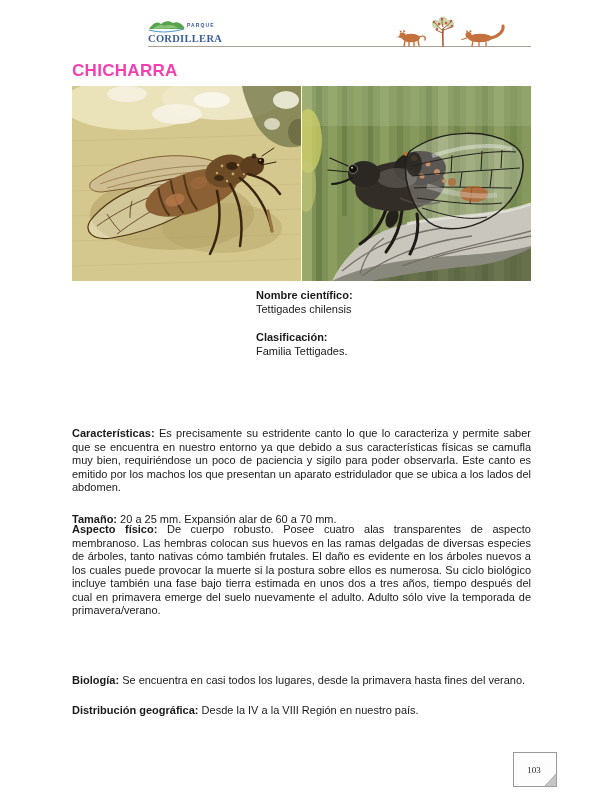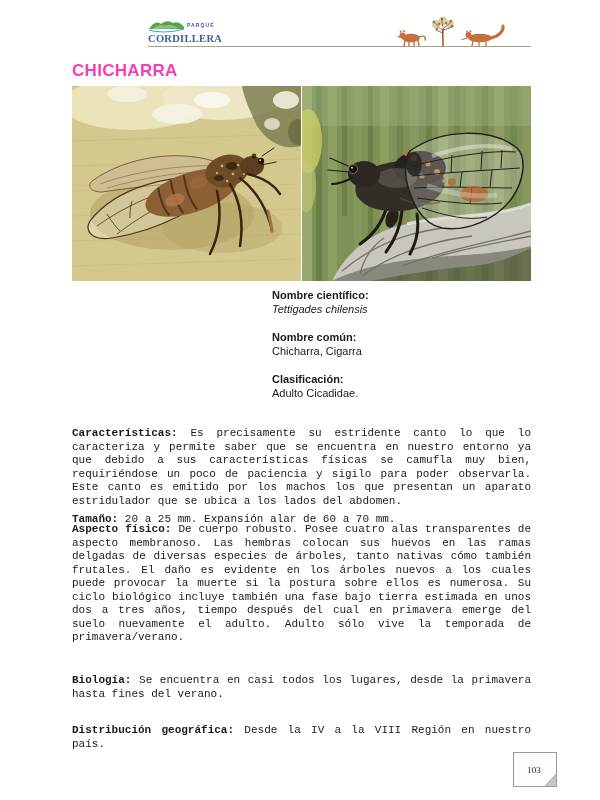--- a/index.html
+++ b/index.html
@@ -17,35 +17,35 @@
   
   .page-title {
     position:absolute; left:72px; top:61px; margin:0;
     font-size:17px; font-weight:bold; letter-spacing:.3px; color:var(--title-color);
   }
   
   .photos { position:absolute; left:72px; top:86px; width:459px; height:195px; display:flex; gap:1px; }
   .photos svg { display:block; width:229px; height:195px; }
   
   .taxonomy { position:absolute; left:256px; top:288px; font-size:11px; line-height:14px; }
-  .tax-group { margin:0 0 14px 16px; }
+  .tax-group { margin:0 0 14px 0; }
   .tax-label { font-weight:bold; }
-  .tax-value.sci { font-style:italic; }
+  .tax-value.sci { }
   
   .para {
     position:absolute; left:72px; width:459px;
-    font-size:11px; line-height:13.5px; text-align:justify;font-family:Liberation Mono, monospace;
+    font-size:11px; line-height:13.5px; text-align:justify;
   }
   .para b { font-weight:bold; }
   #sec-caracteristicas { top:416px; }
   #sec-tamano          { top:502px; }
   #sec-aspecto         { top:512px; }
   #sec-alimentacion    { top:643px; }
   #sec-biologia        { top:650px;margin-top:24px; }
-  #sec-distribucion    { top:713px; }
+  #sec-distribucion    { top:693px; }
   
   .page-note { position:absolute; left:513px; top:752px; width:44px; height:35px; }
   .page-note text { font-family:"Liberation Serif", serif; fill:#222222; }
 </style>
 </head>
 <body>
 
 <div class="page" style="--title-color: #f53eb2; --logo-blue: #3c5e9c;">
 
   <svg class="logo-svg" viewBox="0 0 80 31">
@@ -286,26 +286,22 @@
       <ellipse cx="112" cy="78" rx="8" ry="12" fill="#23201c" opacity="0.8"></ellipse>
     </svg>
   </div>
 
   <div class="taxonomy">
     <p class="tax-group">
       <span class="tax-label">Nombre científico:</span><br>
       <span class="tax-value sci">Tettigades chilensis</span>
     </p>
     <p class="tax-group">
-      <span class="tax-label">Nombre común:</span><br>
-      <span class="tax-value">Chicharra, Cigarra</span>
-    </p>
-    <p class="tax-group">
       <span class="tax-label">Clasificación:</span><br>
-      <span class="tax-value">Adulto Cicadidae.</span>
+      <span class="tax-value">Familia Tettigades.</span>
     </p>
   </div>
 
   <p class="para" id="sec-caracteristicas"><b>Características:</b> <span>Es precisamente su estridente canto lo que lo caracteriza y permite saber que se encuentra en nuestro entorno ya que debido a sus características físicas se camufla muy bien, requiriéndose un poco de paciencia y sigilo para poder observarla. Este canto es emitido por los machos los que presentan un aparato estridulador que se ubica a los lados del abdomen.</span></p>
 
   <p class="para" id="sec-tamano"><b>Tamaño:</b> <span>20 a 25 mm. Expansión alar de 60 a 70 mm.</span></p>
 
   <p class="para" id="sec-aspecto"><b>Aspecto físico:</b> <span>De cuerpo robusto. Posee cuatro alas transparentes de aspecto membranoso. Las hembras colocan sus huevos en las ramas delgadas de diversas especies de árboles, tanto nativas cómo también frutales. El daño es evidente en los árboles nuevos a los cuales puede provocar la muerte si la postura sobre ellos es numerosa. Su ciclo biológico incluye también una fase bajo tierra estimada en unos dos a tres años, tiempo después del cual en primavera emerge del suelo nuevamente el adulto. Adulto sólo vive la temporada de primavera/verano.</span></p>
 
 

